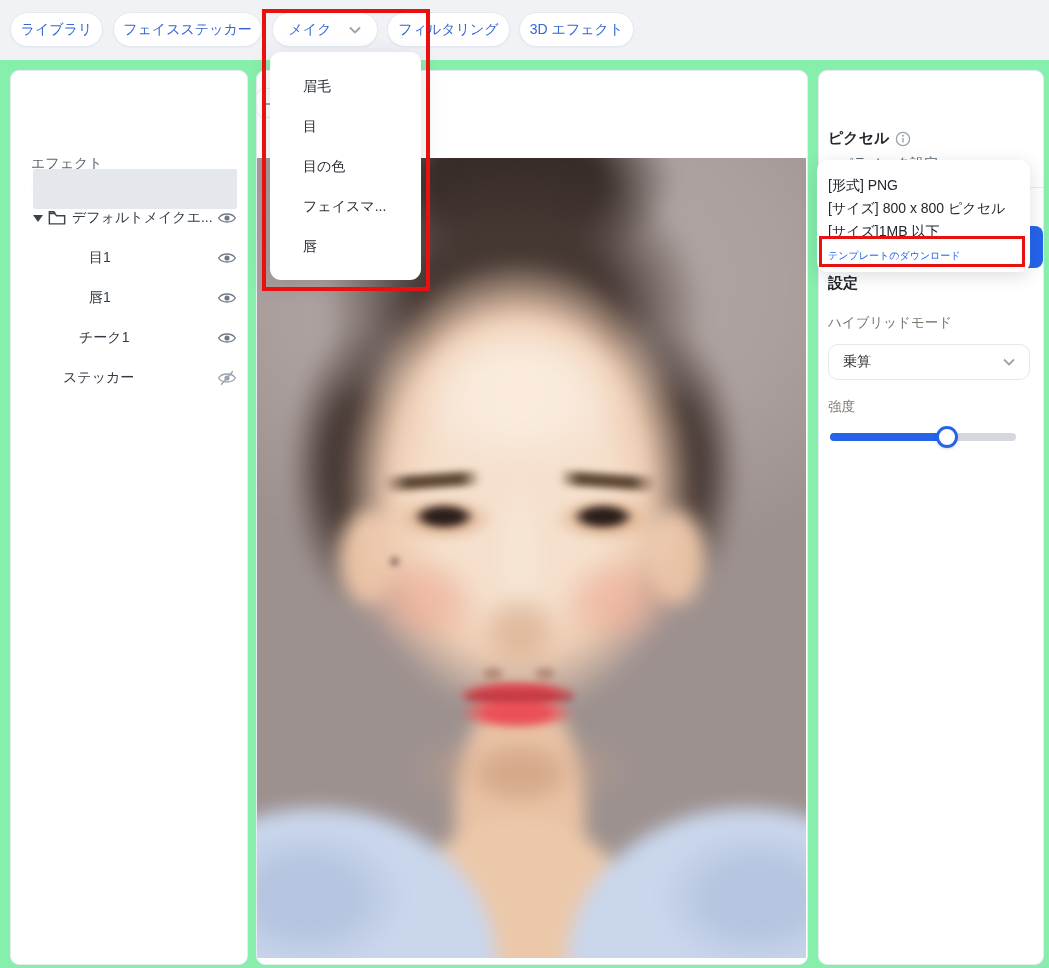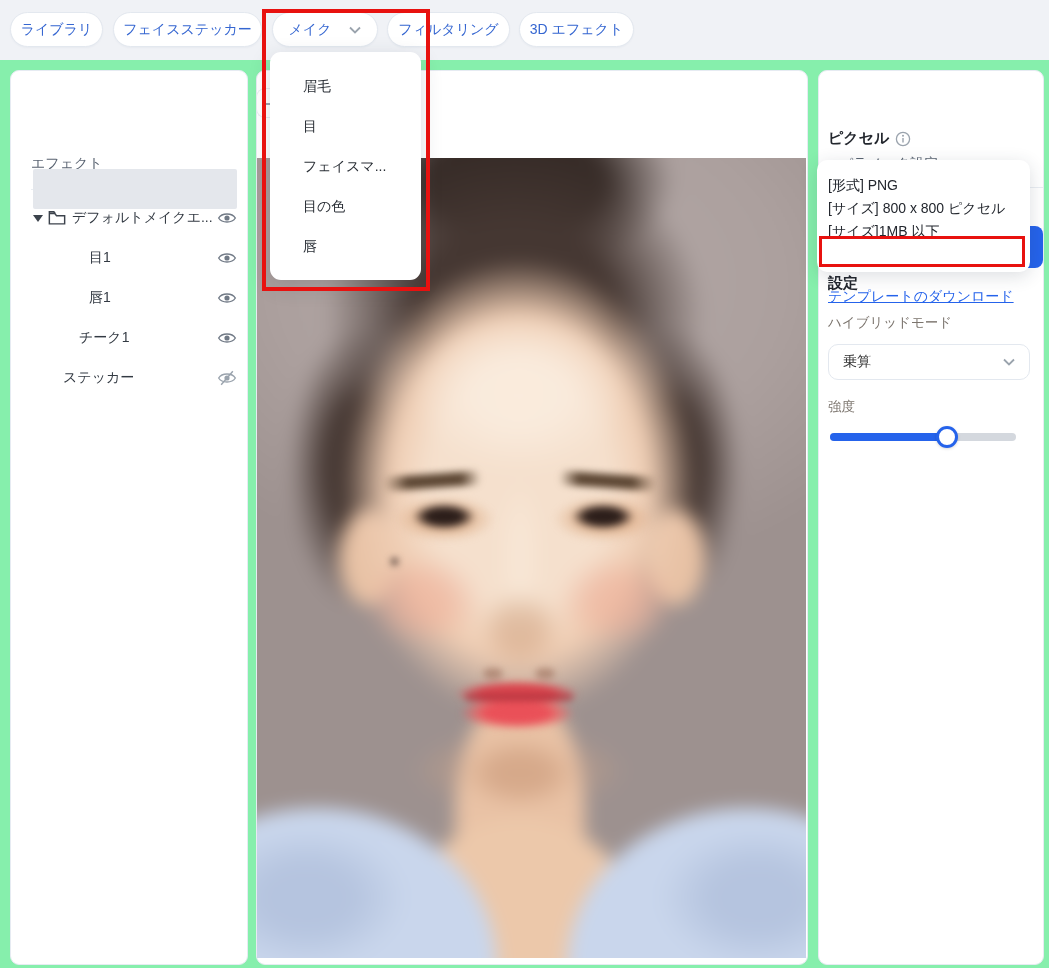--- a/index.html
+++ b/index.html
@@ -50,21 +50,21 @@
   .slider{position:absolute;left:830px;top:433px;width:186px;height:8px;border-radius:4px;background:#d4d8de;cursor:pointer;}
   .slider .fill{position:absolute;left:0;top:0;height:8px;border-radius:4px;background:var(--accent);}
   .slider .thumb{position:absolute;top:-7px;width:22px;height:22px;margin-left:-11px;border-radius:50%;
                  background:#fff;border:3.5px solid var(--accent);box-shadow:0 1px 3px rgba(0,0,0,.15);}
   .hidden-btn{position:absolute;left:985px;top:226px;width:58px;height:42px;background:var(--accent);border-radius:8px;z-index:20;}
 
   
   .tooltip{position:absolute;left:817px;top:160px;width:213px;height:112px;background:#fff;border-radius:10px;
            box-shadow:0 4px 18px rgba(40,50,70,.16);z-index:30;padding:14px 0 0 11px;}
   .tt-line{font-size:14px;color:#23272e;line-height:23px;}
-  .tt-link{font-size:14px;color:var(--link-blue);text-decoration:underline;line-height:26px;cursor:pointer;margin-top:40px;}
+  .tt-link{font-size:10px;color:var(--link-blue);line-height:26px;cursor:pointer;}
 
   
   .photo{position:absolute;left:257px;top:158px;width:549px;height:800px;overflow:hidden;background:#aca09e;}
   .ph{position:absolute;left:-30px;top:-30px;width:609px;height:860px;filter:blur(9px);}
   .ph2{position:absolute;left:-30px;top:-30px;width:609px;height:860px;filter:blur(3.5px);}
   .blob{position:absolute;border-radius:50%;}
   .partial-ctrl{position:absolute;left:256px;top:88px;width:34px;height:30px;background:#fff;
                 border:1px solid #e7ebf1;border-radius:9px 0 0 9px;border-right:none;z-index:35;}
   .partial-ctrl i{position:absolute;left:8px;top:14px;width:9px;height:2px;background:#9aa3ad;}
 </style>
@@ -232,22 +232,22 @@
            background:radial-gradient(closest-side, #d8434c 60%, rgba(216,67,76,0) 100%);"></div>
       <div class="blob" style="left:232px;top:568px;width:116px;height:34px;
            background:radial-gradient(closest-side, #ea5058 55%, rgba(234,80,88,0) 100%);"></div>
       <div class="blob" style="left:238px;top:566px;width:108px;height:7px;border-radius:4px;background:rgba(165,48,58,.6);"></div>
     </div>
   </div>
 
   <div class="dropdown">
     <div class="dd-item">眉毛</div>
     <div class="dd-item">目</div>
+    <div class="dd-item">目の色</div>
     <div class="dd-item">フェイスマ...</div>
-    <div class="dd-item">目の色</div>
     <div class="dd-item">唇</div>
   </div>
 
   <div class="card" style="left:818px;top:70px;width:226px;height:895px;">
     <div class="card-head">パラメータ設定</div>
     <div class="hdiv" style="top:116px;left:0;right:0;"></div>
   </div>
 
   <div class="rp-bold" style="top:129px;">
     <span>ピクセル</span>

